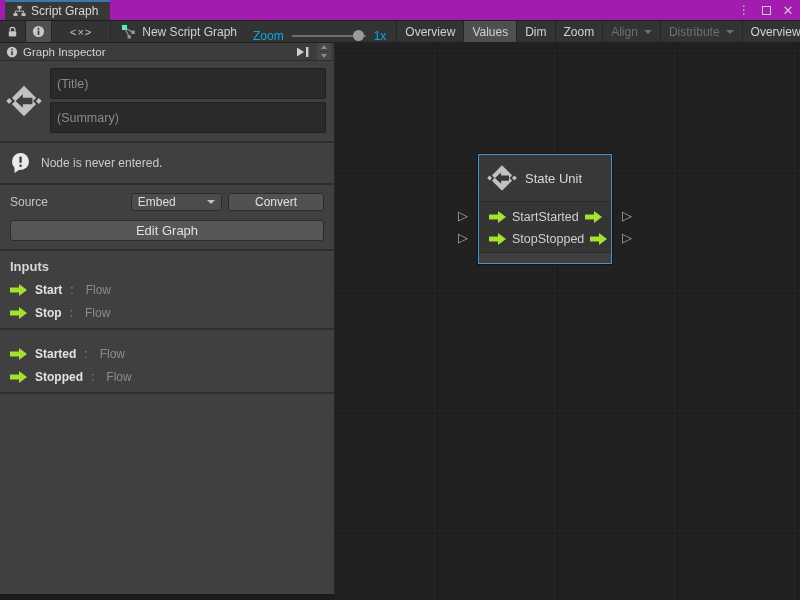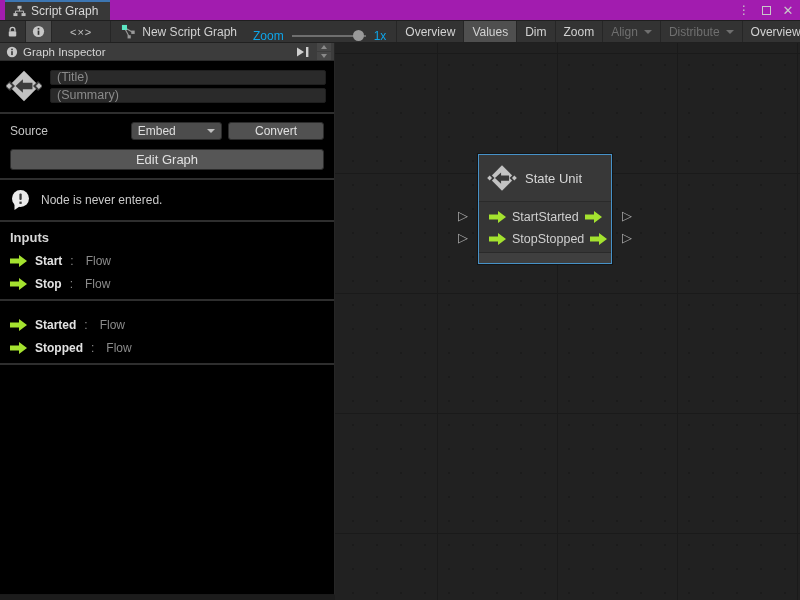--- a/index.html
+++ b/index.html
@@ -34,37 +34,37 @@
   .code-glyph { font-size:11px; color:#c4c4c4; letter-spacing:1px; padding:0 18px; }
   .newgraph { display:flex; align-items:center; gap:6px; padding:0 10px; border-right:none; }
   .tb-spacer { flex:1; }
   .zoom-group { display:flex; align-items:center; gap:8px; padding:8px 10px 0 6px; color:#0ea5e9; }
   .slider { position:relative; width:74px; height:23px; display:flex; align-items:center; }
   .slider .track { width:100%; height:2px; background:#6f6f6f; }
   .slider .thumb { position:absolute; right:2px; top:6px; width:11px; height:11px; border-radius:50%; background:#9a9a9a; }
   .tb-right { display:flex; align-items:stretch; border-left:1px solid #262626; }
 
   
-  .inspector { position:absolute; left:0; top:43px; width:335px; height:552px; background:#000000;
+  .inspector { position:absolute; left:0; top:43px; width:335px; height:552px; background:#404040;
     border-right:1px solid #262626; border-bottom:1px solid #1a1a1a; display:flex; flex-direction:column; }
   .insp-header { height:18px; background:#3c3c3c; border-bottom:1px solid #2b2b2b; display:flex; align-items:center;
     padding:0 3px 0 6px; gap:5px; color:#d4d4d4; font-size:11.5px; flex:0 0 auto; }
   .insp-header .spacer { flex:1; }
   .dock-btn { display:flex; align-items:center; justify-content:center; width:18px; height:14px; }
   .scrollcol { width:14px; display:flex; flex-direction:column; gap:1px; }
   .scr-btn { height:8px; background:#474747; display:flex; align-items:center; justify-content:center; }
   .tri-up { width:0; height:0; border-left:3.5px solid transparent; border-right:3.5px solid transparent; border-bottom:4px solid #8a8a8a; }
   .tri-dn { width:0; height:0; border-left:3.5px solid transparent; border-right:3.5px solid transparent; border-top:4px solid #8a8a8a; }
 
   .sec { padding:8px 10px; border-bottom:2px solid #2e2e2e; flex:0 0 auto; }
   .sec.fill { flex:1; border-bottom:none; }
 
   .identity { display:flex; gap:8px; align-items:center; padding:7px 8px 8px 6px; }
   .identity .fields { flex:1; display:flex; flex-direction:column; gap:3px; }
-  .txt-field { height:15px; background:#2a2a2a; border:1px solid #1f1f1f; border-radius:2px; color:#b5b5b5;
+  .txt-field { height:31px; background:#2a2a2a; border:1px solid #1f1f1f; border-radius:2px; color:#b5b5b5;
     font-family:inherit; font-size:12.5px; padding:0 6px; width:100%; outline:none; }
   .txt-field::placeholder { color:#8a8a8a; opacity:1; }
 
   .src-row { display:flex; align-items:center; }
   .src-label { width:122px; color:#c4c4c4; }
   .dropdown { width:92px; height:18px; background:#4c4c4c; border:1px solid #2b2b2b; border-radius:3px;
     display:flex; align-items:center; padding:0 6px; color:#dedede; position:relative; }
   .dropdown .caret { position:absolute; right:6px; width:0; height:0; border-left:4px solid transparent;
     border-right:4px solid transparent; border-top:4px solid #c0c0c0; }
   .btn { height:18px; background:#515151; border:1px solid #2b2b2b; border-radius:3px; color:#e0e0e0;
@@ -280,47 +280,47 @@
   <div class="sec identity">
     <svg width="36" height="36">
         <use href="#sym-state" width="36" height="36"></use>
       </svg>
     <div class="fields">
       <input class="txt-field" placeholder="(Title)" style="">
       <input class="txt-field" placeholder="(Summary)" style="">
     </div>
   </div>
 
-  <div class="sec">
-    <div class="src-row">
-      <span class="src-label">Source</span>
-      <div class="dropdown">
-        <span>Embed</span>
-        <span class="caret"></span>
-      </div>
-      <div class="btn convert-btn">
-        <span>Convert</span>
-      </div>
-    </div>
-    <div class="btn edit-btn">
-      <span>Edit Graph</span>
-    </div>
-  </div>
-
   <div class="sec warn-row">
     <svg width="22" height="22" viewBox="0 0 22 22">
       <circle cx="10.5" cy="9.5" r="8.5" fill="#ebebeb"></circle>
       <polygon points="4.5,14.5 4.5,21 11,16.5" fill="#ebebeb"></polygon>
       <rect x="9.4" y="4.5" width="2.3" height="6.6" rx="1" fill="#3a3a3a"></rect>
       <rect x="9.4" y="12.6" width="2.3" height="2.3" fill="#3a3a3a"></rect>
     </svg>
     <span class="warn-text">Node is never entered.</span>
   </div>
 
   <div class="sec">
+    <div class="src-row">
+      <span class="src-label">Source</span>
+      <div class="dropdown">
+        <span>Embed</span>
+        <span class="caret"></span>
+      </div>
+      <div class="btn convert-btn">
+        <span>Convert</span>
+      </div>
+    </div>
+    <div class="btn edit-btn">
+      <span>Edit Graph</span>
+    </div>
+  </div>
+
+  <div class="sec">
     <h3 class="io-title">Inputs</h3>
     <div class="io-row">
       <svg class="flow-arrow" width="17" height="12">
           <use href="#sym-flow-arrow" width="17" height="12"></use>
         </svg>
       <span class="pname">Start</span>
       <span class="ptype"><span>:</span><span class="t">Flow</span></span>
     </div>
     <div class="io-row">
       <svg class="flow-arrow" width="17" height="12">

